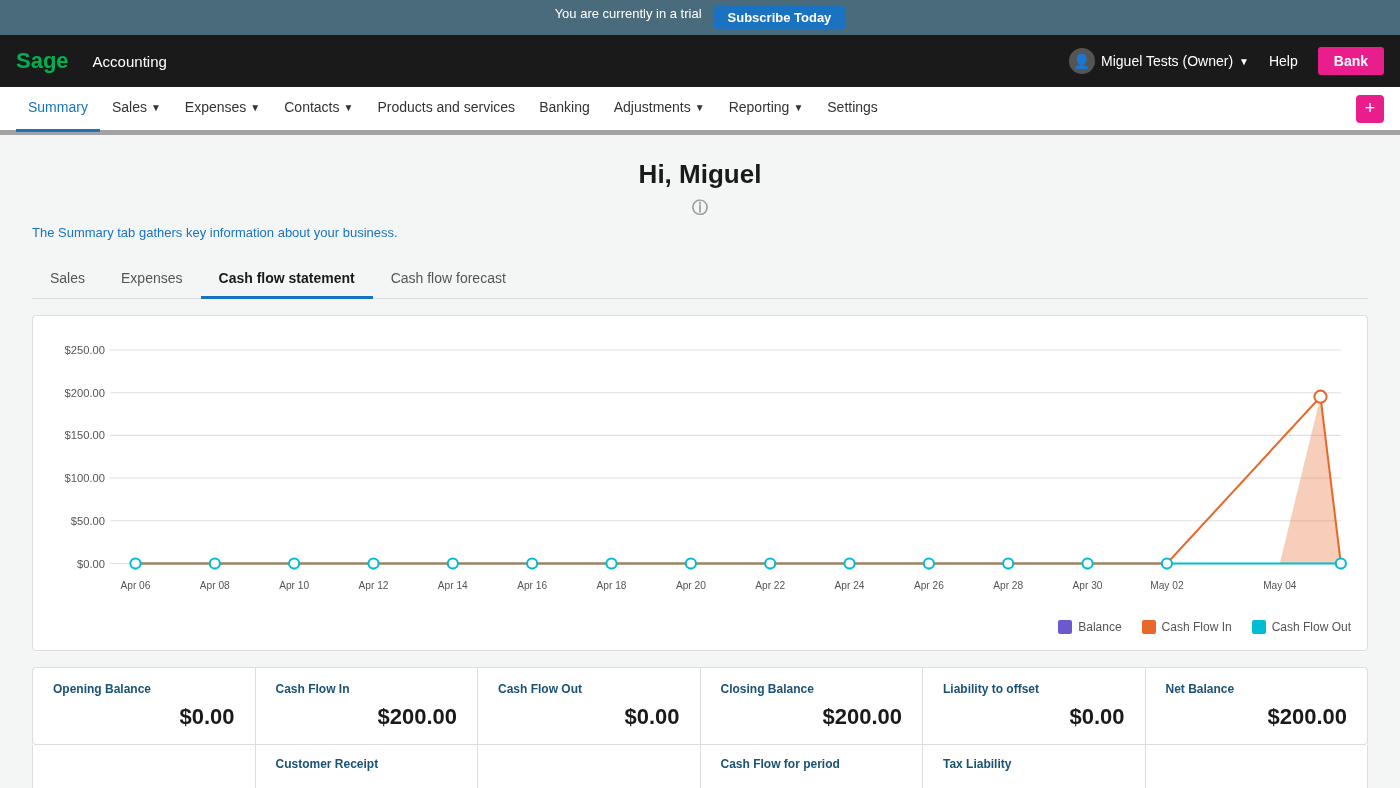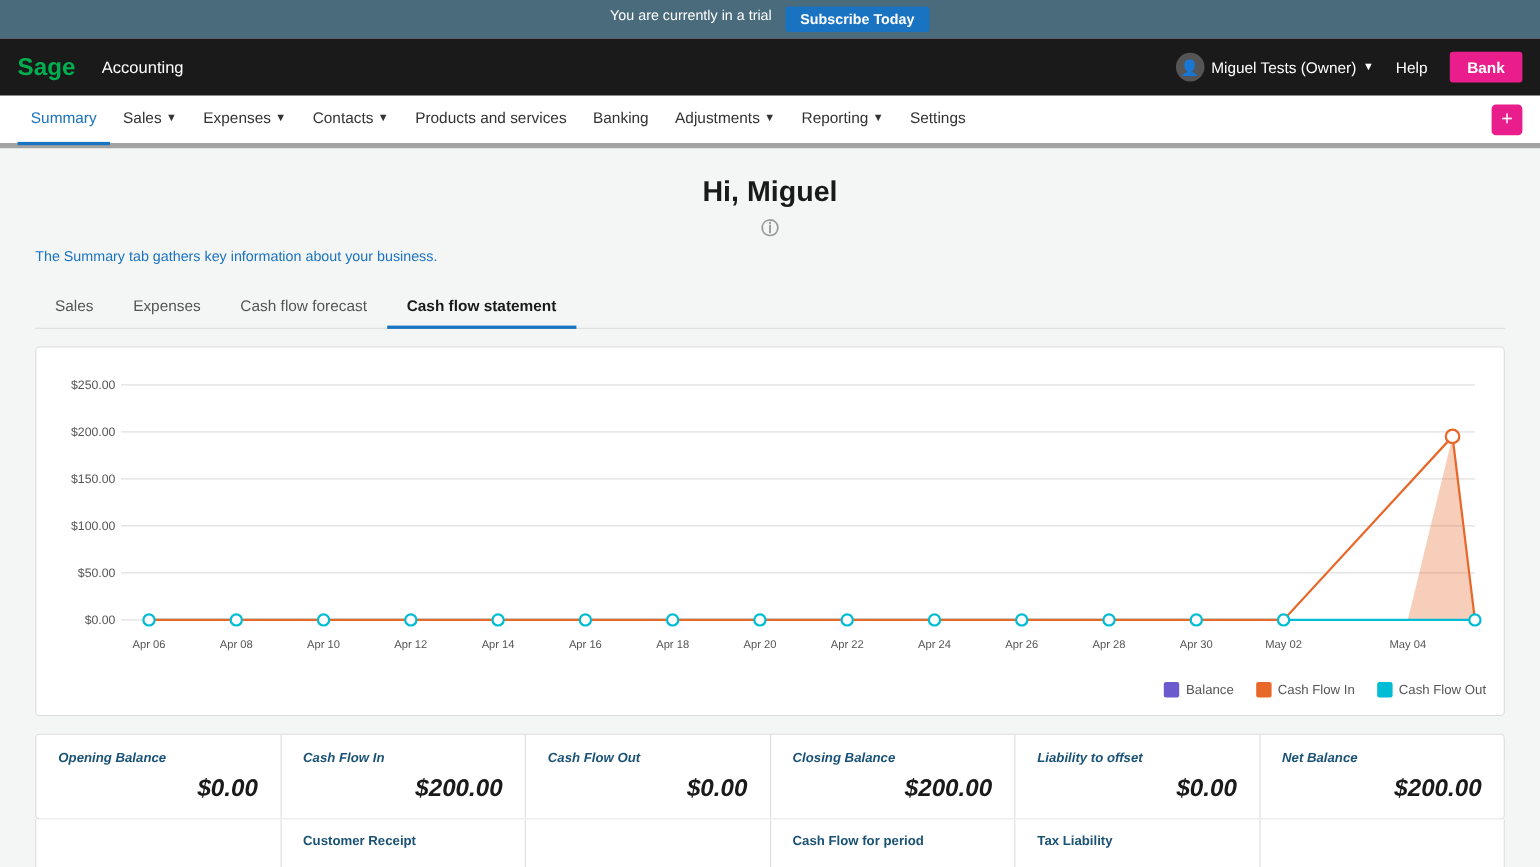--- a/index.html
+++ b/index.html
@@ -225,21 +225,20 @@
       border: 1px solid #ddd;
       margin-top: 16px;
       background: #fff;
       border-radius: 4px;
       overflow: hidden;
     }
     .summary-card {
       flex: 1;
       padding: 14px 20px 14px 20px;
       border-right: 1px solid #ddd;
-      font-style: italic;
     }
     .summary-card:last-child { border-right: none; }
     .card-label {
       font-size: 12px;
       font-weight: 600;
       color: #1a5276;
       margin-bottom: 8px;
     }
     .card-value {
       font-size: 22px;
@@ -333,25 +332,25 @@
     <div class="page-subtitle">The Summary tab gathers key information about your business.</div>
   </div>
 
   <div class="tabs">
     <div class="tab">
       <span>Sales</span>
     </div>
     <div class="tab">
       <span>Expenses</span>
     </div>
+    <div class="tab active">
+      <span>Cash flow statement</span>
+    </div>
     <div class="tab">
       <span>Cash flow forecast</span>
-    </div>
-    <div class="tab active">
-      <span>Cash flow statement</span>
     </div>
   </div>
 
   <div class="chart-panel">
 
     <div class="chart-area">
       <svg class="chart-svg" viewBox="0 0 1280 260" xmlns="http://www.w3.org/2000/svg">
 
         <line x1="60" y1="10" x2="1270" y2="10" stroke="#e0e0e0" stroke-width="1"></line>
         <line x1="60" y1="52" x2="1270" y2="52" stroke="#e0e0e0" stroke-width="1"></line>

